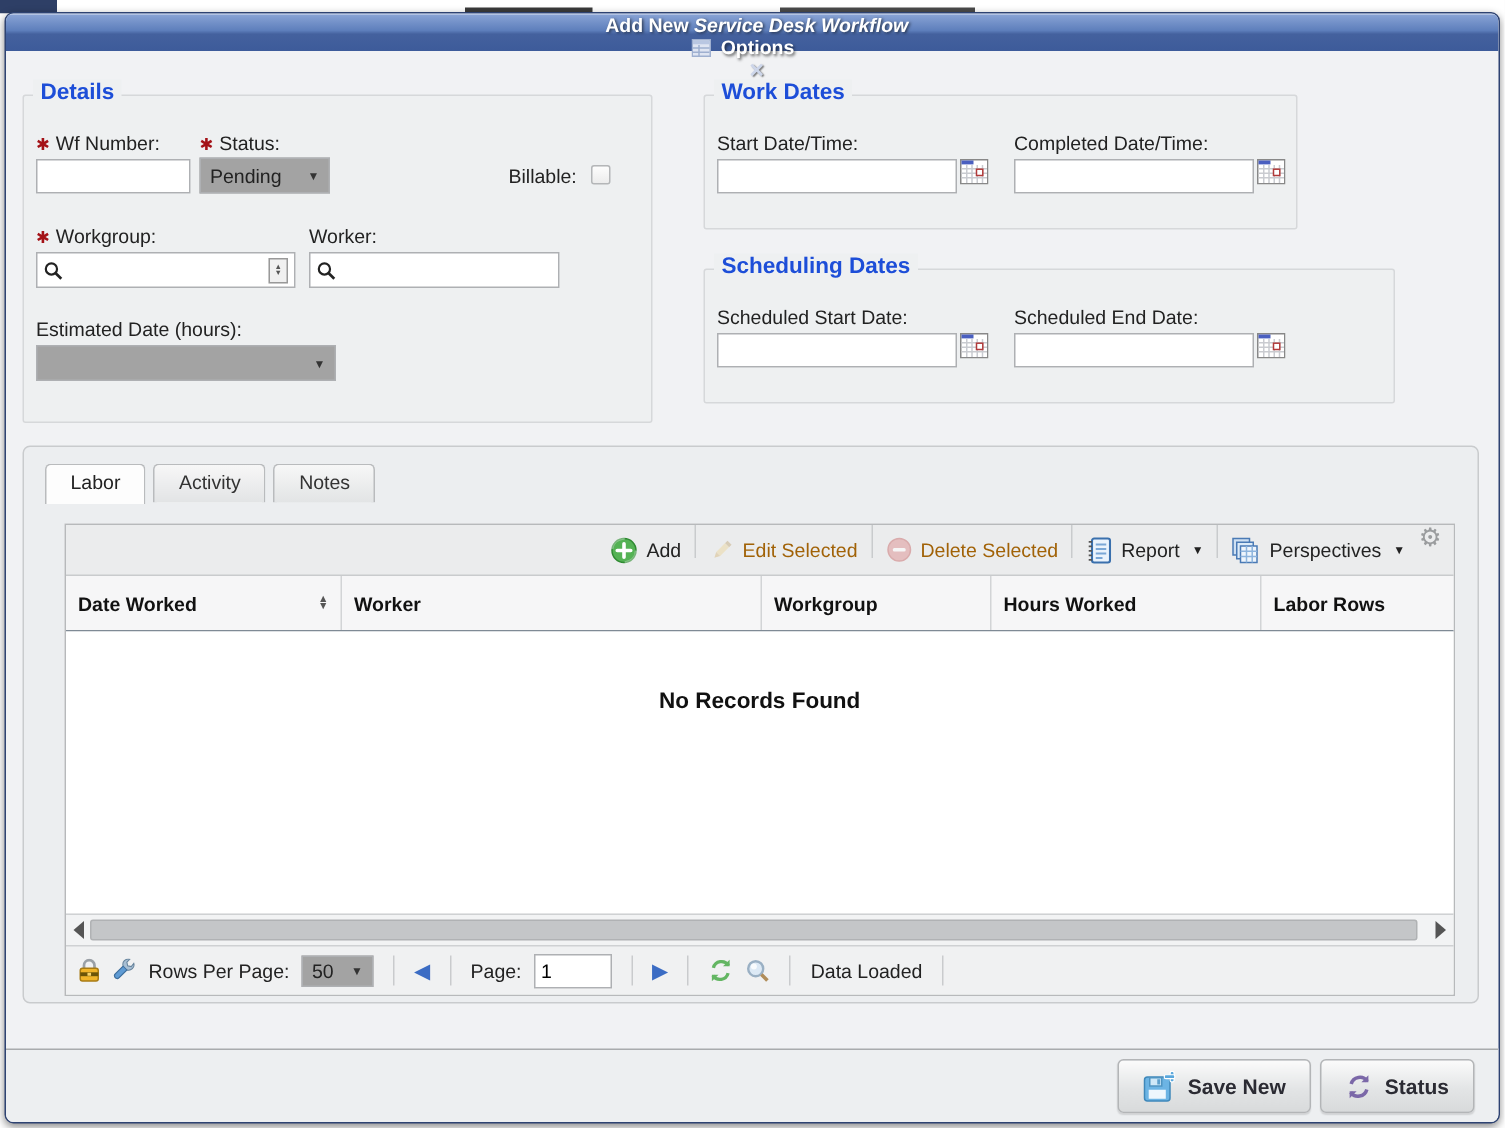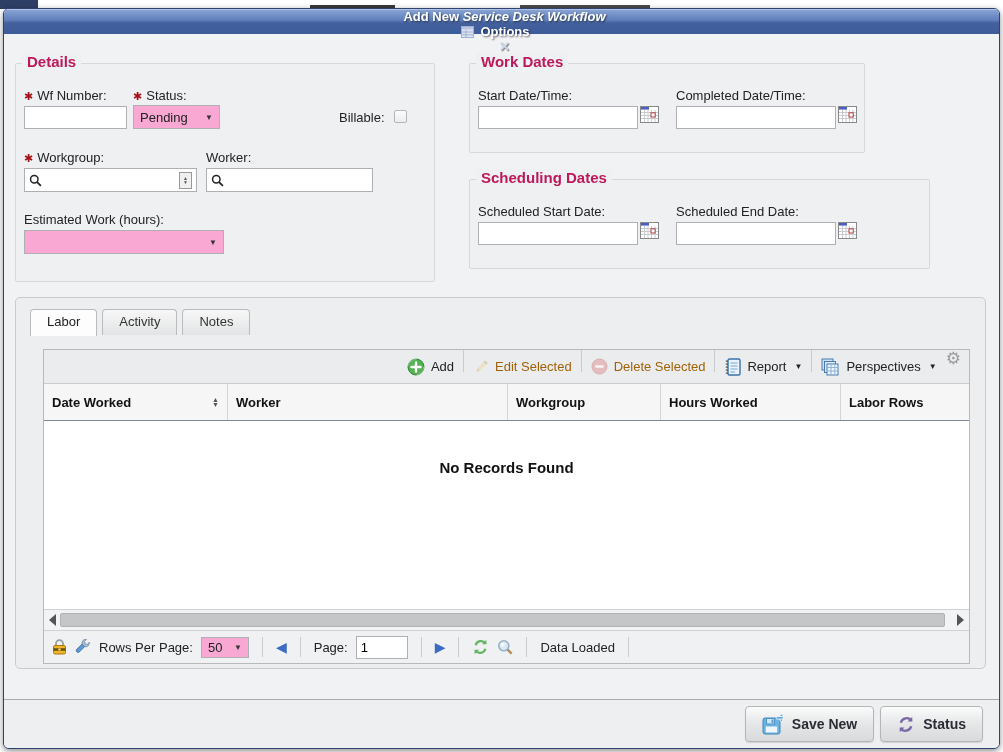--- a/index.html
+++ b/index.html
@@ -24,31 +24,31 @@
   .titlebar .ttl { color:#fff; font-size:13px; font-weight:bold; text-shadow:1px 1px 2px rgba(0,0,0,.6); white-space:pre; }
   .titlebar .ttl em { font-style:italic; }
   .titlebar .spacer { flex:1; }
   .tb-options { display:flex; align-items:center; gap:6px; color:#fff; font-size:13px; font-weight:bold;
     text-shadow:1px 1px 2px rgba(0,0,0,.6); cursor:pointer; margin-right:18px; }
   .tb-close { color:#cdd6ea; font-size:13px; font-weight:bold; cursor:pointer; text-shadow:1px 1px 1px rgba(0,0,0,.5); }
 
   
   .fieldset { position:absolute; border:1px solid #d6d8da; background:#eef0f1; border-radius:2px; }
   .legend { position:absolute; top:-11px; left:6px; background:#eef0f1; padding:0 5px;
-    font-size:15px; font-weight:bold; color:#be185d; }
+    font-size:15px; font-weight:bold; color:#1d4ed8; }
   .fs-details { left:11px; top:54px; width:420px; height:219px; }
   .fs-workdates { left:465px; top:54px; width:396px; height:90px; }
   .fs-scheddates { left:465px; top:170px; width:461px; height:90px; }
 
   .flabel { position:absolute; font-size:13px; color:#222; white-space:nowrap; }
   .req { color:#a41217; font-size:11px; margin-right:4px; }
 
   input.txt { border:1px solid #aeb0b3; background:#fff; height:23px; font-size:13px;
     font-family:"Liberation Sans",sans-serif; padding:0 4px; outline:none; }
-  .selectbox { position:absolute; border:1px solid #aeb0b3; background:#f9a8d4; height:24px;
+  .selectbox { position:absolute; border:1px solid #aeb0b3; background:#a3a3a3; height:24px;
     font-size:13px; display:flex; align-items:center; padding:8px 6px; cursor:pointer; color:#222; }
   .selectbox .arrow { margin-left:auto; font-size:8px; color:#333; padding-left:8px; }
 
   .searchbox { position:absolute; border:1px solid #aeb0b3; background:#fff; height:24px;
     display:flex; align-items:center; padding:0 4px; }
   .searchbox input { border:none; outline:none; flex:1; height:20px; font-size:13px; min-width:10px; background:transparent; }
   .stepper { width:13px; height:17px; border:1px solid #999; background:#f0f0f0; display:flex; flex-direction:column;
     align-items:center; justify-content:center; font-size:5px; color:#555; line-height:4px; cursor:pointer; }
 
   .datewrap { position:absolute; display:flex; align-items:flex-start; }
@@ -178,21 +178,21 @@
       <div class="searchbox" style="left:190px; top:104px; width:167px;">
         <span>
           <svg width="13" height="13" viewBox="0 0 16 16">
               <circle cx="6.5" cy="6.5" r="4.6" fill="none" stroke="#222" stroke-width="1.8"></circle>
               <line x1="10" y1="10" x2="14.6" y2="14.6" stroke="#222" stroke-width="2.2"></line>
             </svg>
         </span>
         <input style="">
       </div>
 
-      <div class="flabel" style="left:8px; top:148px;"><span>Estimated Work (hours):</span></div>
+      <div class="flabel" style="left:8px; top:148px;"><span>Estimated Date (hours):</span></div>
       <div class="selectbox" style="left:8px; top:166px; width:200px;">
         <span></span>
         <span class="arrow">▼</span>
       </div>
     </div>
 
     <div class="fieldset fs-workdates">
       <div class="legend">Work Dates</div>
 
       <div class="flabel" style="left:8px; top:24px;"><span>Start Date/Time:</span></div>

